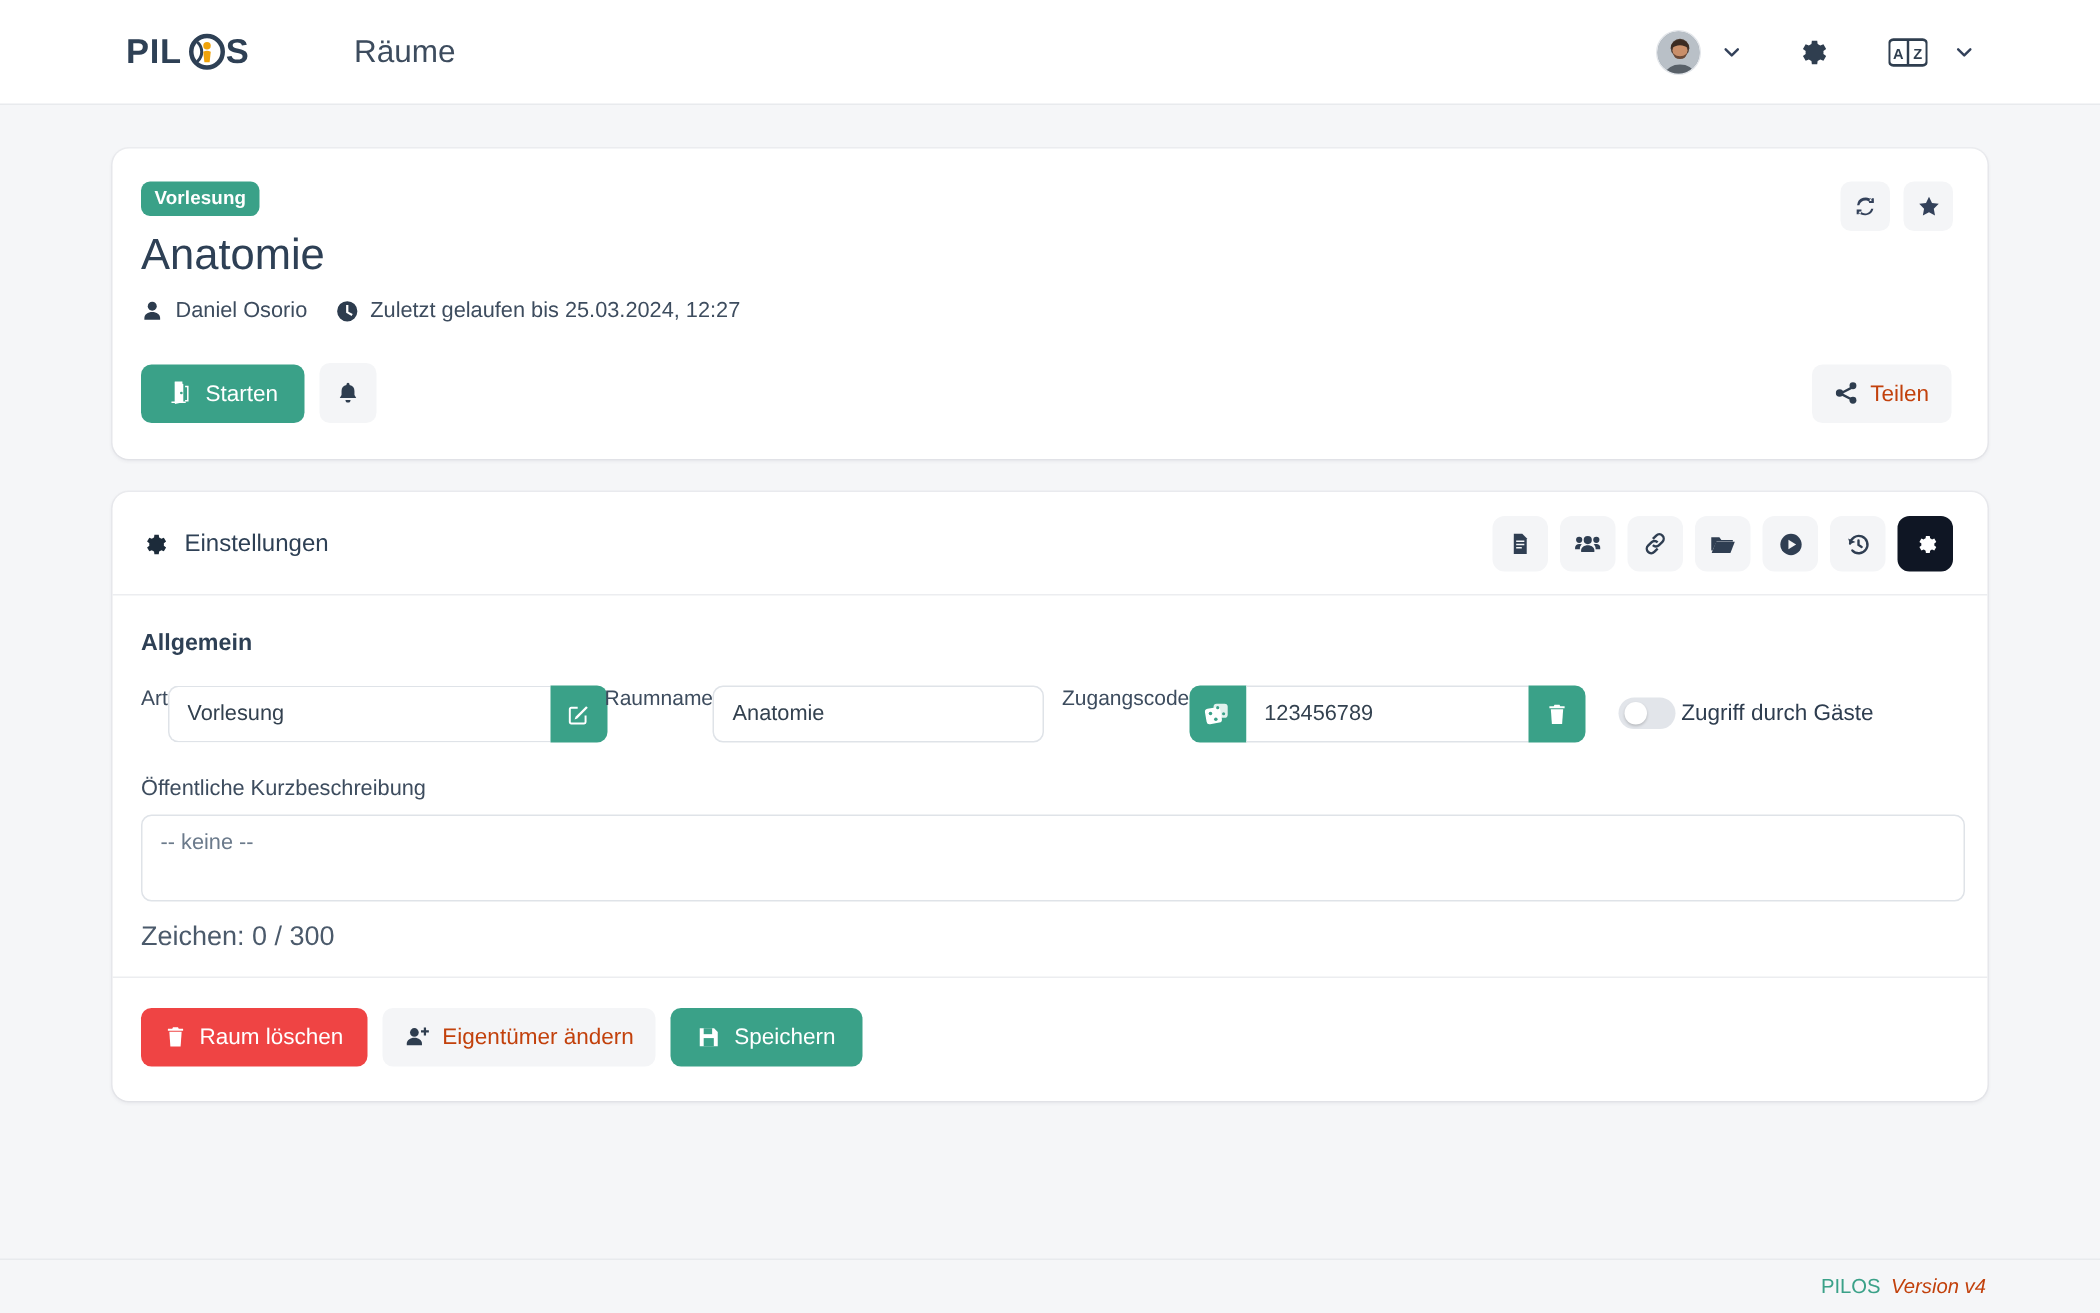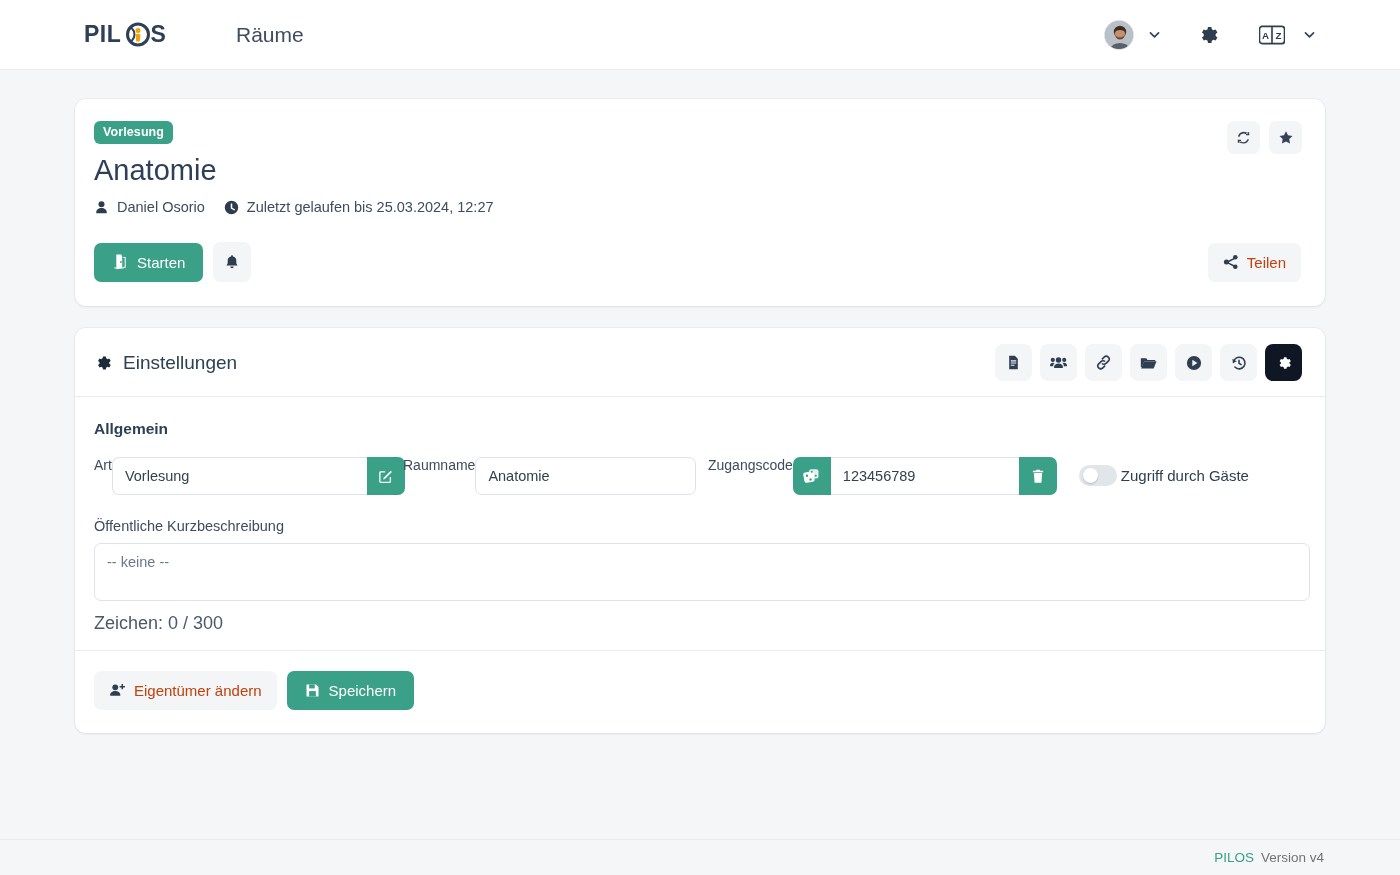--- a/index.html
+++ b/index.html
@@ -161,21 +161,21 @@
   
   .settings-card { margin-top: 22px; }
   .settings-head {
     display: flex;
     align-items: center;
     padding: 16px 23px 15px 19px;
     border-bottom: 1px solid #ecedf0;
   }
   .settings-title {
     display: flex; align-items: center;
-    font-size: 19px;
+    font-size: 16px;
     color: #2e4055;
   }
   .settings-title .ti { margin-right: 11px; display: inline-flex; color: #1c2b3a; }
   .tabs { margin-left: auto; display: flex; gap: 8px; }
   .tab {
     width: 37px; height: 37px;
     background: #f4f5f7;
     border: none; border-radius: 8px;
     display: inline-flex; align-items: center; justify-content: center;
     color: #2f3e52;
@@ -296,21 +296,21 @@
     height: 36px;
     border-top: 1px solid #e8eaed;
     background: #f5f6f8;
     display: flex;
     align-items: center;
     justify-content: flex-end;
     padding-right: 76px;
     font-size: 13.5px;
   }
   .footer .fl { color: #3aa188; margin-right: 7px; }
-  .footer .fv { color: #737373; }
+  .footer .fv { color: #c2410c; font-style: italic; }
 </style>
 </head>
 <body>
 
 <div class="navbar">
 
   <div class="brand">
     <svg class="brand-logo" viewBox="0 0 172 62">
       <g fill="#2e4055" font-family="Liberation Sans, sans-serif" font-size="46" font-weight="bold">
         <text x="0" y="45" letter-spacing="1">PIL</text>
@@ -570,20 +570,29 @@
 
       <div class="desc-block">
         <div class="desc-label">Öffentliche Kurzbeschreibung</div>
         <textarea class="textarea" placeholder="-- keine --" style=""></textarea>
         <div class="char-count">Zeichen: 0 / 300</div>
       </div>
 
     </div>
 
     <div class="settings-foot">
+      <button class="btn btn-danger">
+        <span class="bi">
+          <svg width="14" height="15" viewBox="0 0 16 17" fill="#ffffff">
+            <path d="M6.1.8h3.8l.6 1.2h3.3v1.6H2.2V2H5.5z"></path>
+            <path d="M3.3 4.4h9.4l-.8 11.1H4.1z"></path>
+          </svg>
+        </span>
+        <span>Raum löschen</span>
+      </button>
 
       <button class="btn btn-light">
         <span class="bi">
           <svg width="17" height="15" viewBox="0 0 18 16" fill="#2e3d4f">
             <circle cx="6.6" cy="4.6" r="3.1"></circle>
             <path d="M6.6 8.4c-3 0-5.4 1.8-5.4 4v1.2h10.8v-1.2c0-2.2-2.4-4-5.4-4z"></path>
             <path d="M13.3 1.1h1.6v2h2v1.6h-2v2h-1.6v-2h-2V3.1h2z"></path>
           </svg>
         </span>
         <span>Eigentümer ändern</span>

